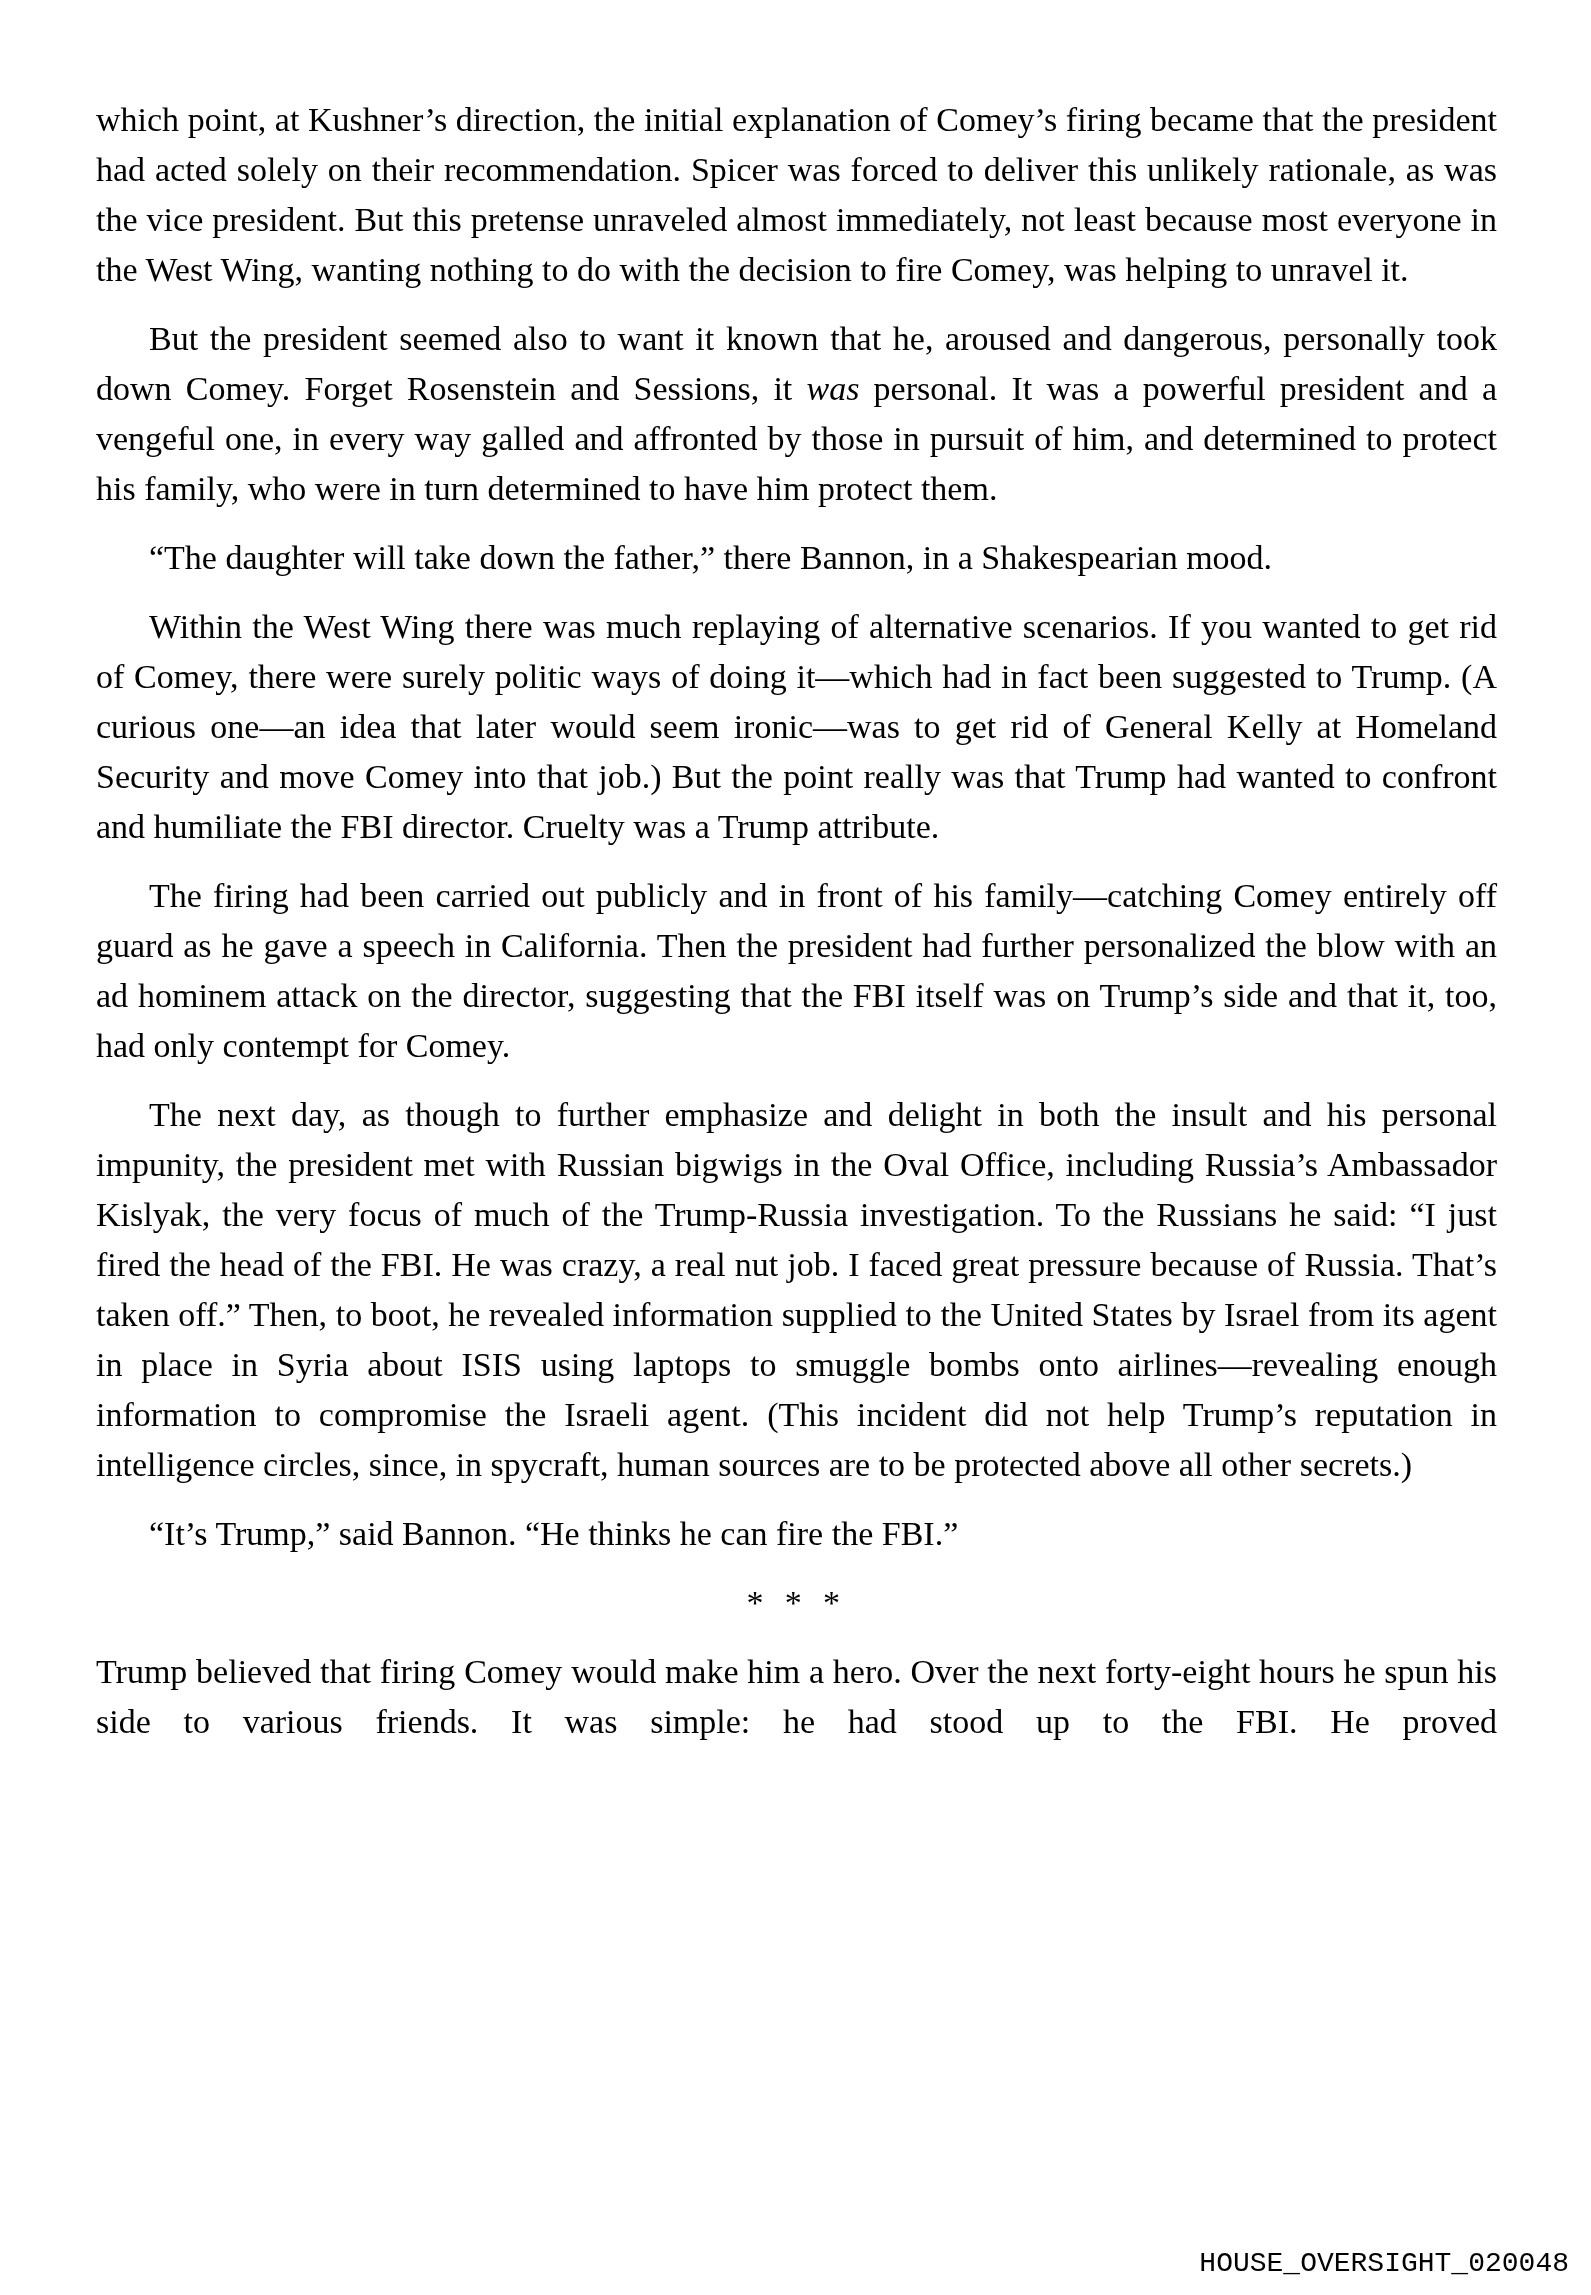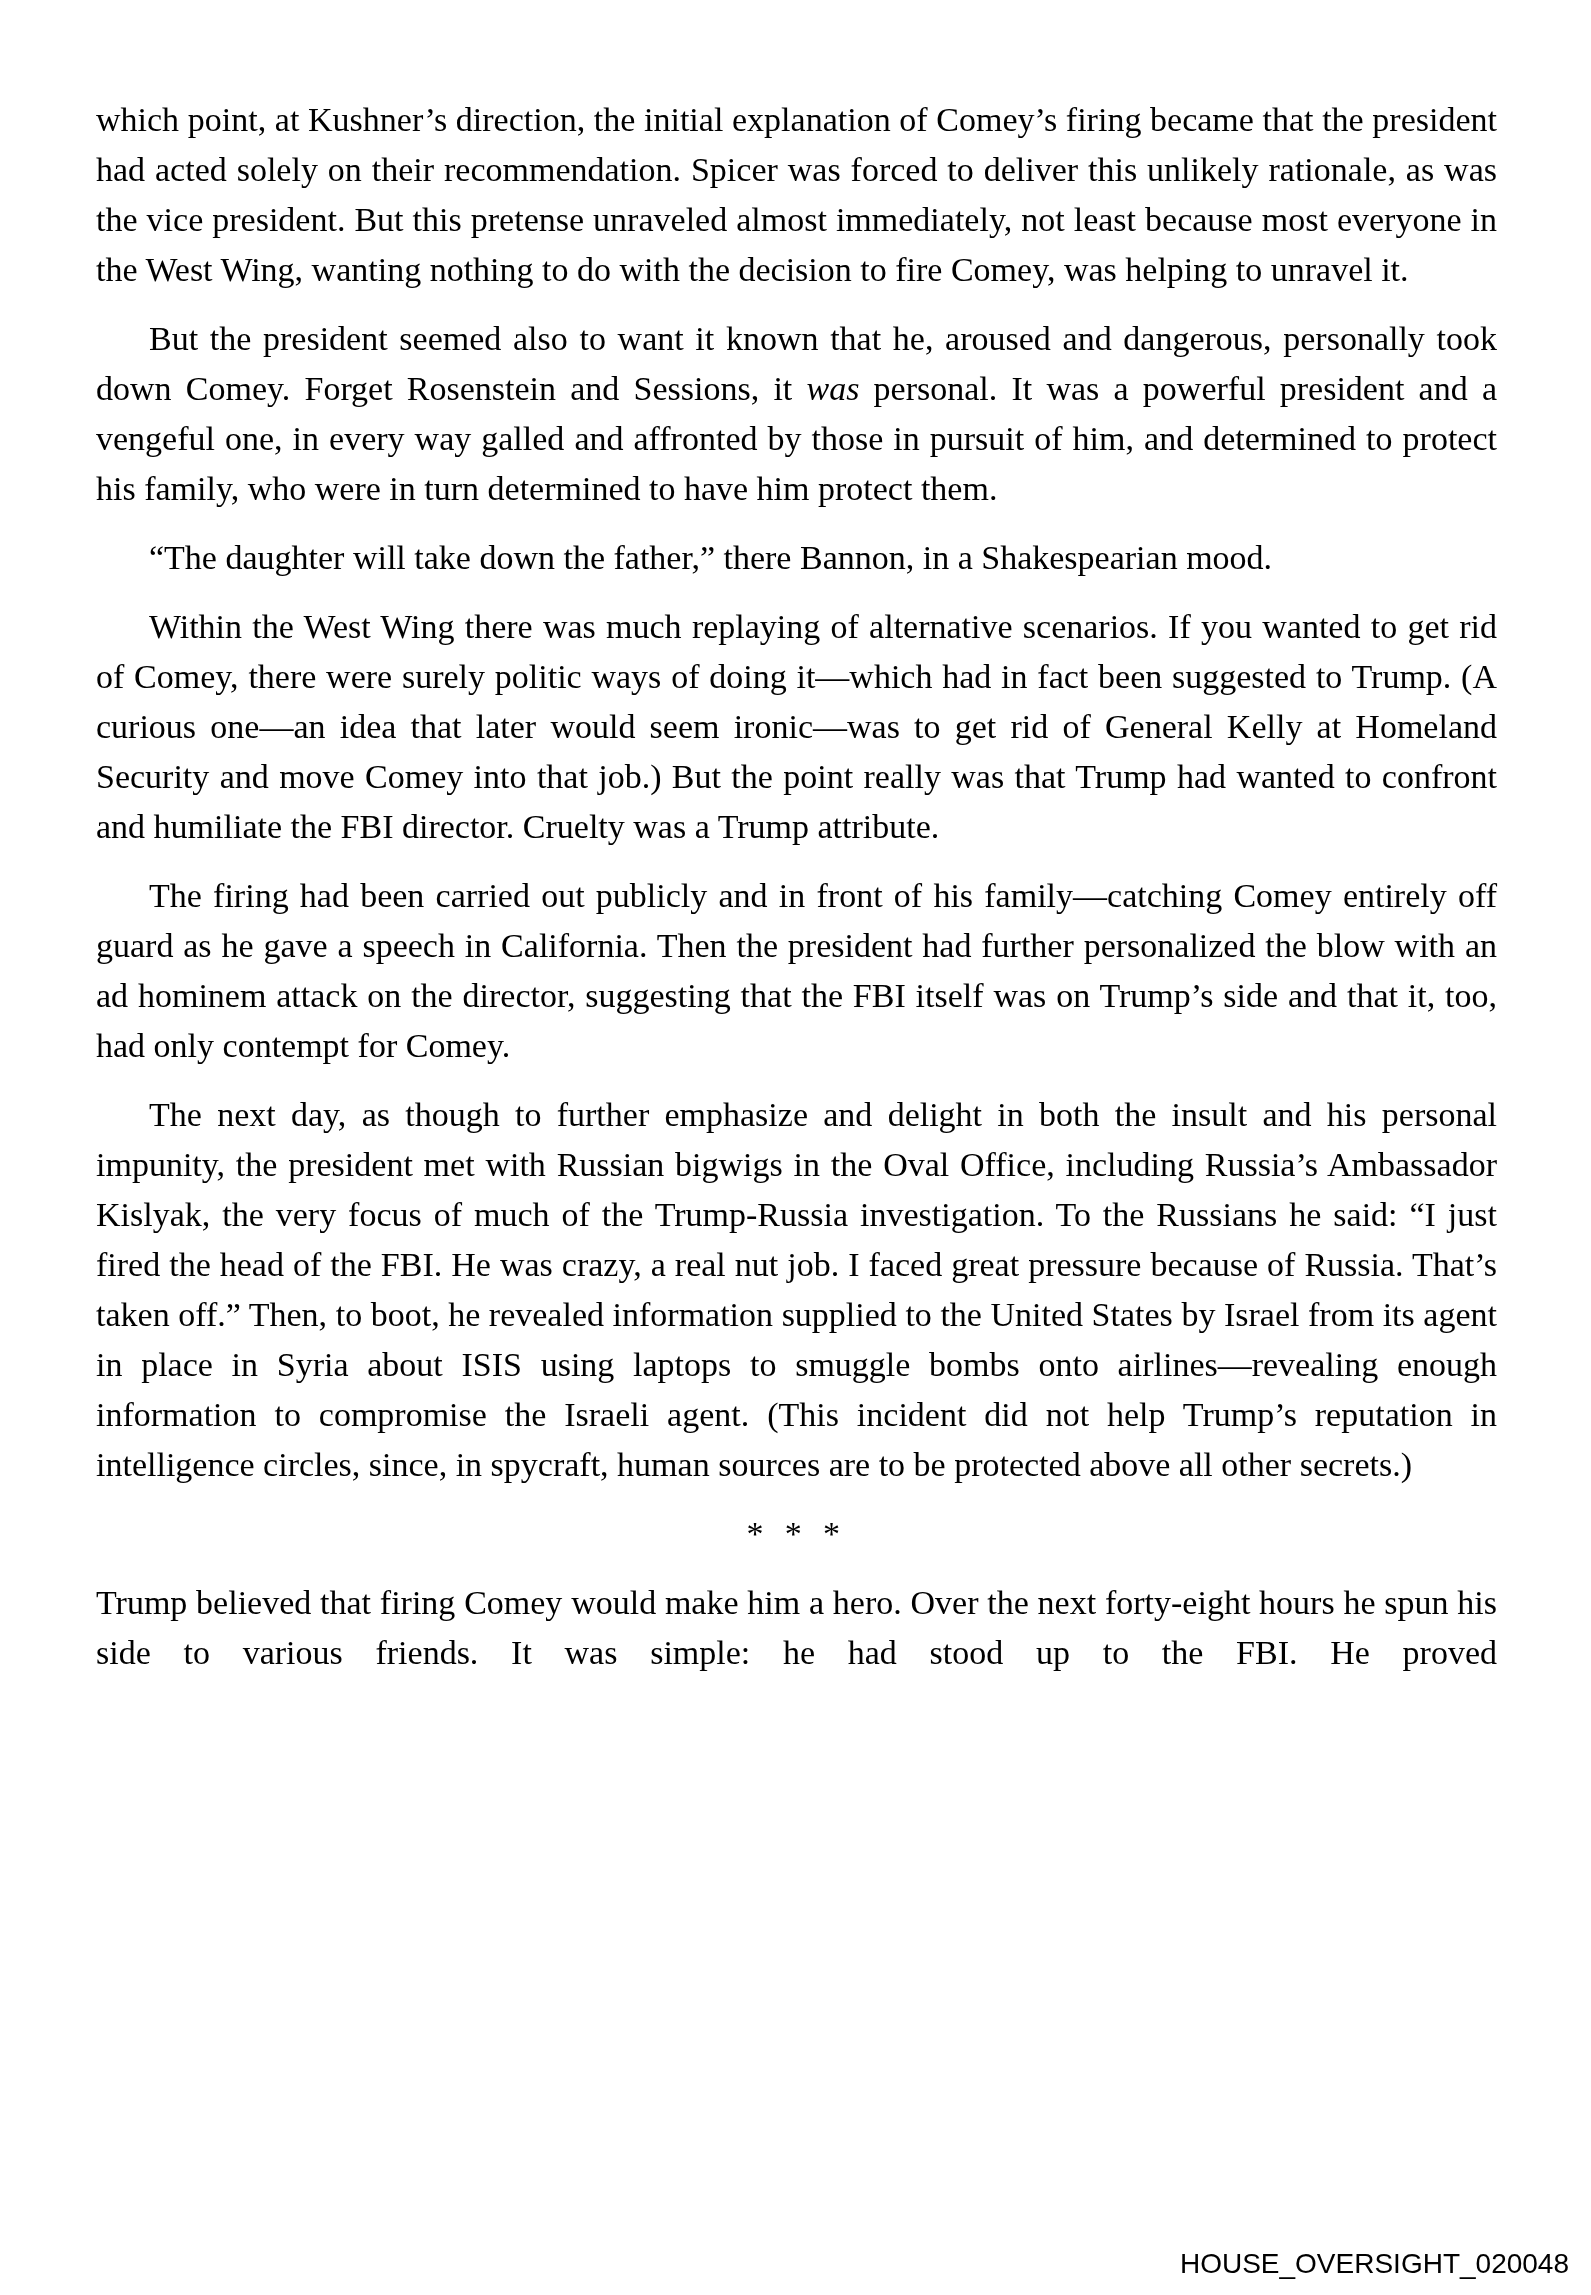--- a/index.html
+++ b/index.html
@@ -38,34 +38,35 @@
     .section-break {
       text-align: center;
       margin: 0 0 19px 0;
       height: 50px;
       letter-spacing: 6.4px;
     }
     .footer-stamp {
       position: absolute;
       right: 23px;
       top: 2248px;
-      font-family: Liberation Sans, sans-serif;
+      font-family: Liberation Mono, monospace;
       font-size: 28px;
       line-height: 32px;
       color: #000000;
     }
   </style>
 </head>
 <body>
 
 <div class="page-body">
   <p class="para no-indent">which point, at Kushner’s direction, the initial explanation of Comey’s firing became that the president had acted solely on their recommendation. Spicer was forced to deliver this unlikely rationale, as was the vice president. But this pretense unraveled almost immediately, not least because most everyone in the West Wing, wanting nothing to do with the decision to fire Comey, was helping to unravel it.</p>
   <p class="para"><span>But the president seemed also to want it known that he, aroused and dangerous, personally took down Comey. Forget Rosenstein and Sessions, it </span><em>was</em><span> personal. It was a powerful president and a vengeful one, in every way galled and affronted by those in pursuit of him, and determined to protect his family, who were in turn determined to have him protect them.</span></p>
   <p class="para">“The daughter will take down the father,” there Bannon, in a Shakespearian mood.</p>
   <p class="para">Within the West Wing there was much replaying of alternative scenarios. If you wanted to get rid of Comey, there were surely politic ways of doing it—which had in fact been suggested to Trump. (A curious one—an idea that later would seem ironic—was to get rid of General Kelly at Homeland Security and move Comey into that job.) But the point really was that Trump had wanted to confront and humiliate the FBI director. Cruelty was a Trump attribute.</p>
   <p class="para">The firing had been carried out publicly and in front of his family—catching Comey entirely off guard as he gave a speech in California. Then the president had further personalized the blow with an ad hominem attack on the director, suggesting that the FBI itself was on Trump’s side and that it, too, had only contempt for Comey.</p>
   <p class="para">The next day, as though to further emphasize and delight in both the insult and his personal impunity, the president met with Russian bigwigs in the Oval Office, including Russia’s Ambassador Kislyak, the very focus of much of the Trump-Russia investigation. To the Russians he said: “I just fired the head of the FBI. He was crazy, a real nut job. I faced great pressure because of Russia. That’s taken off.” Then, to boot, he revealed information supplied to the United States by Israel from its agent in place in Syria about ISIS using laptops to smuggle bombs onto airlines—revealing enough information to compromise the Israeli agent. (This incident did not help Trump’s reputation in intelligence circles, since, in spycraft, human sources are to be protected above all other secrets.)</p>
+  <p class="para">“It’s Trump,” said Bannon. “He thinks he can fire the FBI.”</p>
   <div class="section-break">* * *</div>
   <p class="para no-indent last-flush">Trump believed that firing Comey would make him a hero. Over the next forty-eight hours he spun his side to various friends. It was simple: he had stood up to the FBI. He proved</p>
 </div>
 
 <div class="footer-stamp">HOUSE_OVERSIGHT_020048</div>
 
 
 </body></html>

